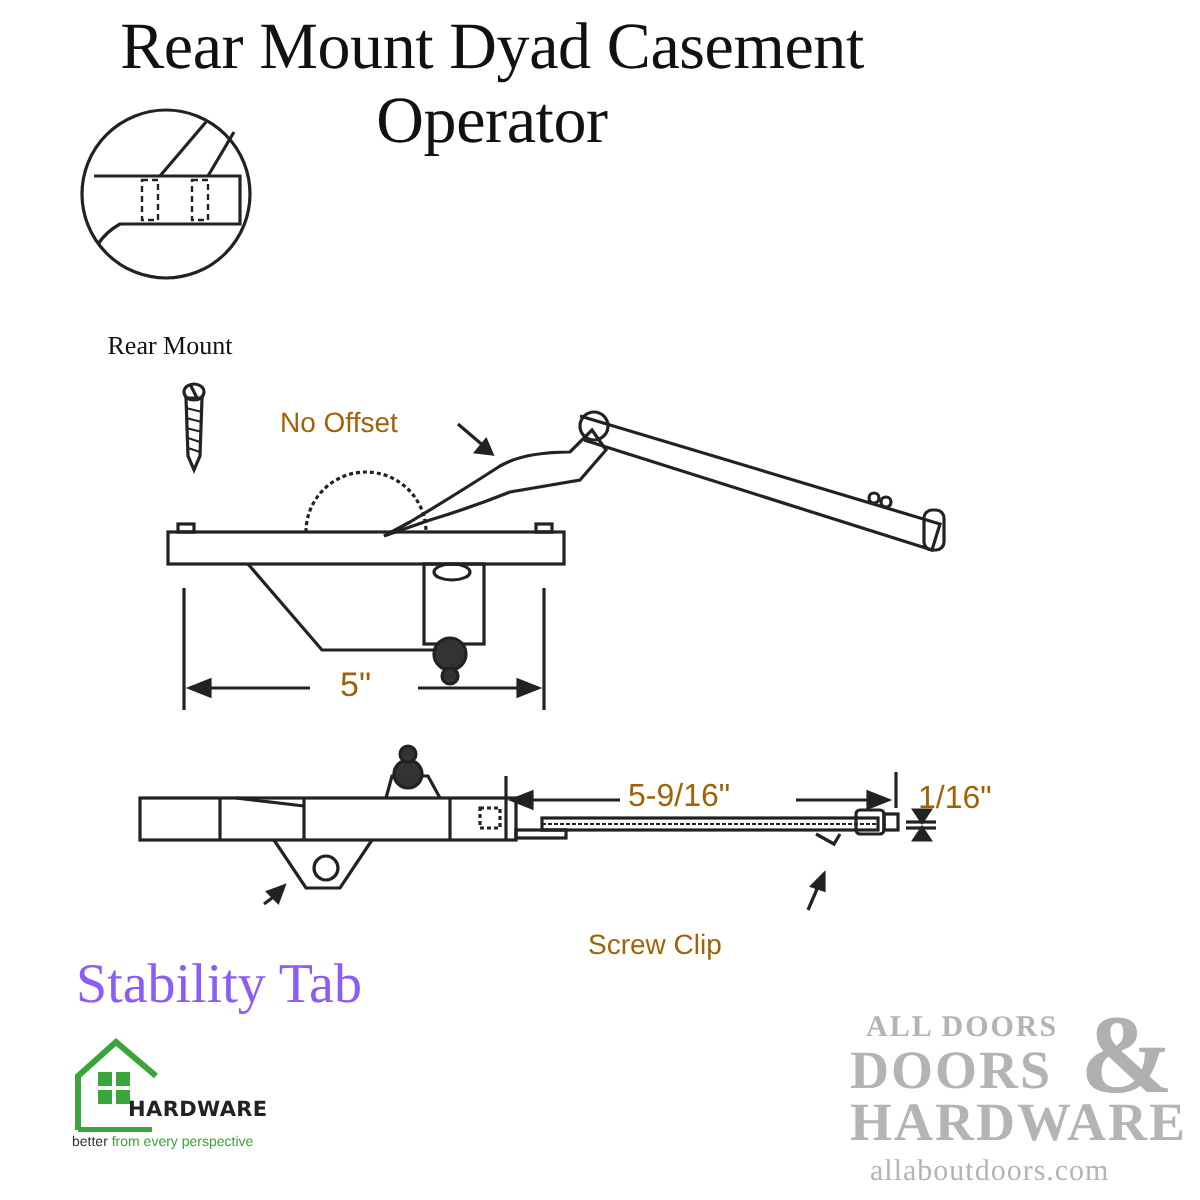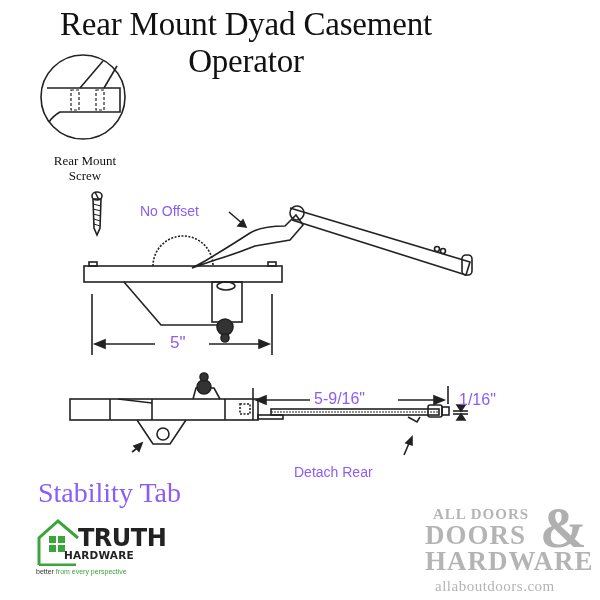--- a/index.html
+++ b/index.html
@@ -3,21 +3,21 @@
   <meta charset="utf-8">
   <style>
     html, body { margin: 0; padding: 0; background: #ffffff; }
     body { width: 600px; height: 600px; position: relative; overflow: hidden; }
     .title {
       position: absolute; left: 0; top: 6px; width: 492px; text-align: center;
       font-family: "Liberation Serif", "DejaVu Serif", serif;
       font-size: 33px; color: #111; letter-spacing: -0.2px;
     }
     .lbl-serif { position: absolute; font-family: "Liberation Serif", serif; color: #111; text-align: center; }
-    .lbl-sans { position: absolute; font-family: "Liberation Sans", "DejaVu Sans", sans-serif; color: #8b5cf6; }
+    .lbl-sans { position: absolute; font-family: "Liberation Sans", "DejaVu Sans", sans-serif; color: #a16207; }
     svg.drawing { position: absolute; left: 0; top: 0; }
     .stability {
       position: absolute; left: 38px; top: 477px;
       font-family: "Liberation Serif", serif; font-size: 28px; color: #8b5cf6;
     }
     .truth-logo { position: absolute; left: 36px; top: 518px; width: 130px; height: 62px; }
     .truth-word {
       position: absolute; left: 42px; top: 6px;
       font-family: "DejaVu Sans", sans-serif; font-weight: bold; font-size: 24px; color: #222; letter-spacing: -0.5px;
     }
@@ -132,43 +132,41 @@
 
     <g>
       <line x1="453" y1="411" x2="468" y2="411"></line>
       <line x1="453" y1="414" x2="468" y2="414"></line>
       <path d="M461 411 L457 405 L465 405 Z" fill="#222"></path>
       <path d="M461 414 L457 420 L465 420 Z" fill="#222"></path>
     </g>
   </g>
 </svg>
 
-<div class="lbl-serif" style="left:30px; top:153px; width:110px; font-size:13px; line-height:15px;">
+<div class="lbl-serif" style="left:30px; top:165px; width:110px; font-size:13px; line-height:15px;">
   <div>Rear Mount</div>
-  <div>Screw</div>
 </div>
 
 <div class="lbl-sans" style="left:140px; top:203px; font-size:14px;">No Offset</div>
 <div class="lbl-sans" style="left:170px; top:333px; font-size:17px;">5"</div>
 <div class="lbl-sans" style="left:314px; top:390px; font-size:16px;">5-9/16"</div>
 <div class="lbl-sans" style="left:459px; top:391px; font-size:16px;">1/16"</div>
-<div class="lbl-sans" style="left:294px; top:464px; font-size:14px;">Detach Rear</div>
+<div class="lbl-sans" style="left:294px; top:464px; font-size:14px;">Screw Clip</div>
 
 <div class="stability">Stability Tab</div>
 
 <div class="truth-logo">
   <svg width="45" height="48" viewBox="0 0 45 48" style="position:absolute; left:0; top:0;">
     <path d="M3 47 L3 20 L22 3 L42 20" fill="none" stroke="#3aa53a" stroke-width="3"></path>
     <path d="M3 47 L40 47" fill="none" stroke="#3aa53a" stroke-width="3"></path>
     <rect x="13" y="18" width="7" height="7" fill="#3aa53a"></rect>
     <rect x="22" y="18" width="7" height="7" fill="#3aa53a"></rect>
     <rect x="13" y="27" width="7" height="7" fill="#3aa53a"></rect>
     <rect x="22" y="27" width="7" height="7" fill="#3aa53a"></rect>
   </svg>
-  <div class="truth-word">TRUTH</div>
   <div class="hardware-word">HARDWARE</div>
   <div class="tagline"><span>better </span><span class="green">from every perspective</span></div>
 </div>
 
 <div class="aad">
   <div class="amp">&amp;</div>
   <div class="l1">ALL DOORS</div>
   <div class="l2">DOORS</div>
   <div class="l3">HARDWARE</div>
   <div class="l4">allaboutdoors.com</div>

